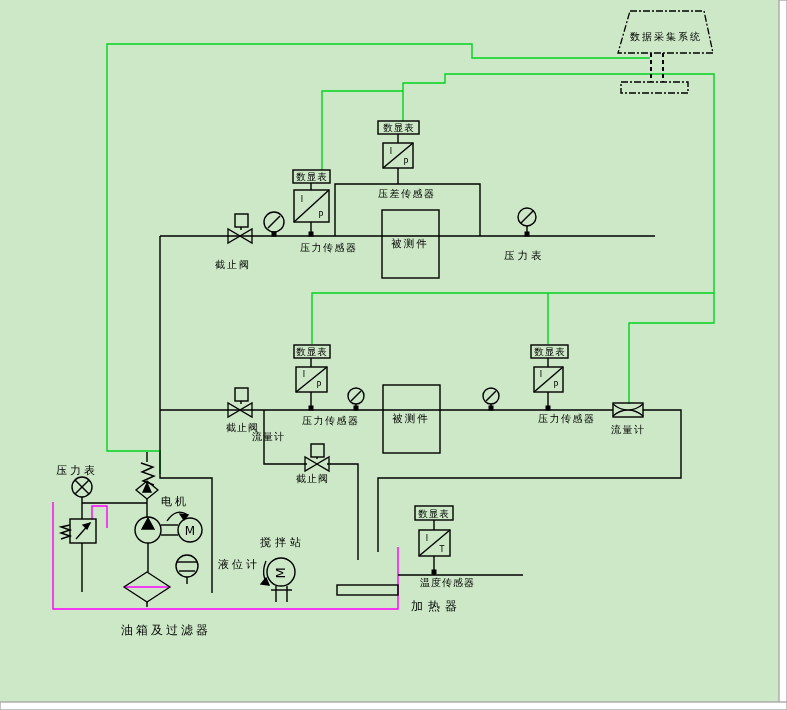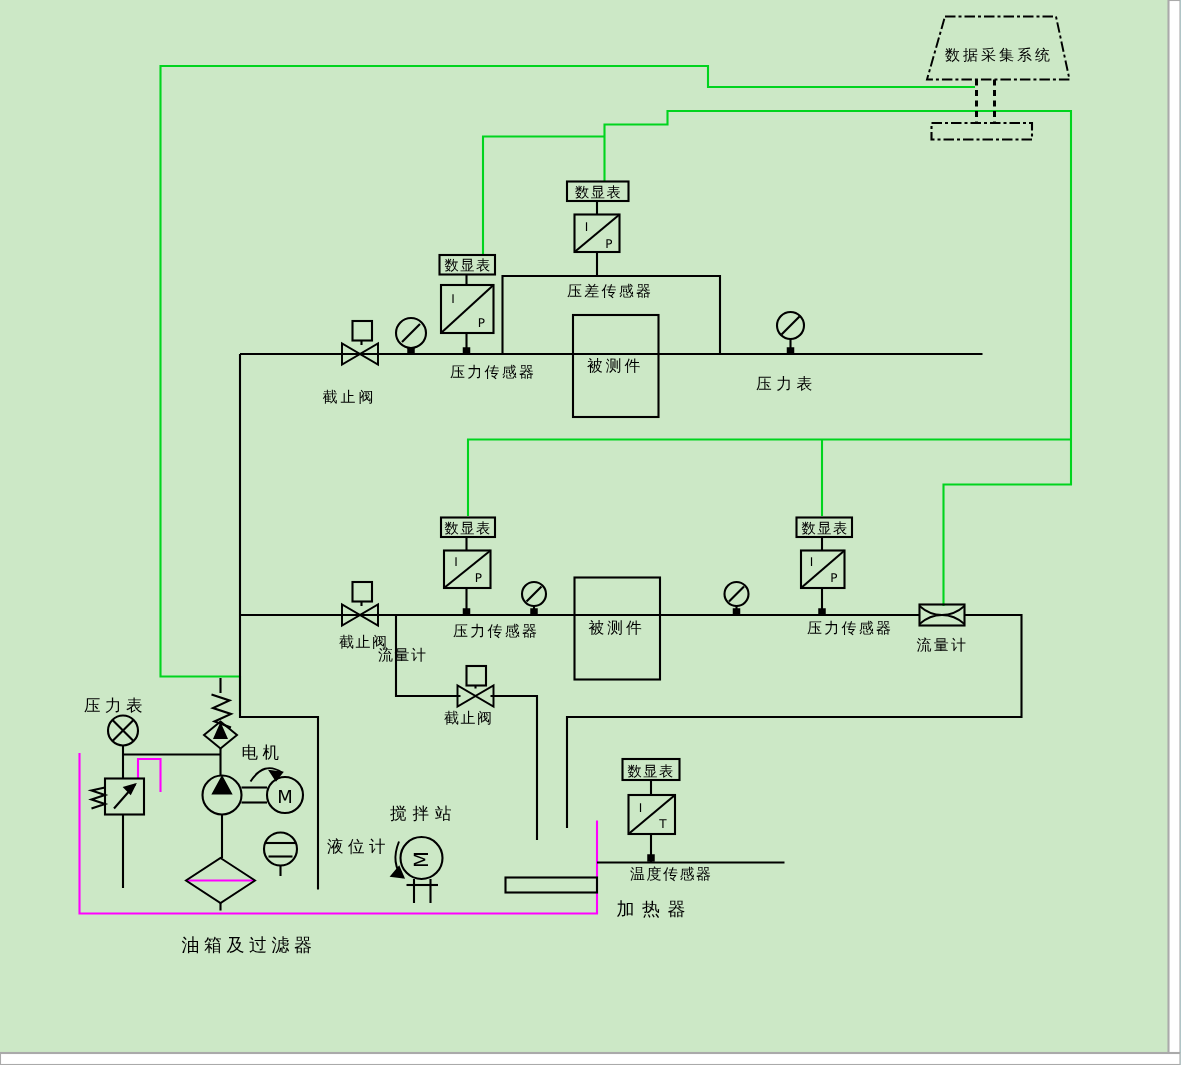--- a/index.html
+++ b/index.html
@@ -1,16 +1,16 @@
 <!DOCTYPE html>
 <html><head>
 <meta charset="utf-8">
 <style>
   html,body{margin:0;padding:0;background:#cce8c6;}
-  #wrap{position:relative;width:787px;height:710px;background:#1d4ed8;overflow:hidden;}
+  #wrap{position:relative;width:787px;height:710px;background:#fca5a5;overflow:hidden;}
   svg{display:block;}
   text{font-family:"DejaVu Sans",sans-serif;fill:#000;}
 </style>
 </head>
 <body>
 
 <div id="wrap">
   <svg id="cv" width="787" height="710" viewBox="0 0 787 710">
       <rect x="0" y="0" width="787" height="710" fill="#cce8c6" stroke="none"></rect>
       <rect x="779" y="0" width="8" height="710" fill="#ffffff" stroke="#aaaaaa" stroke-width="1.4"></rect>

